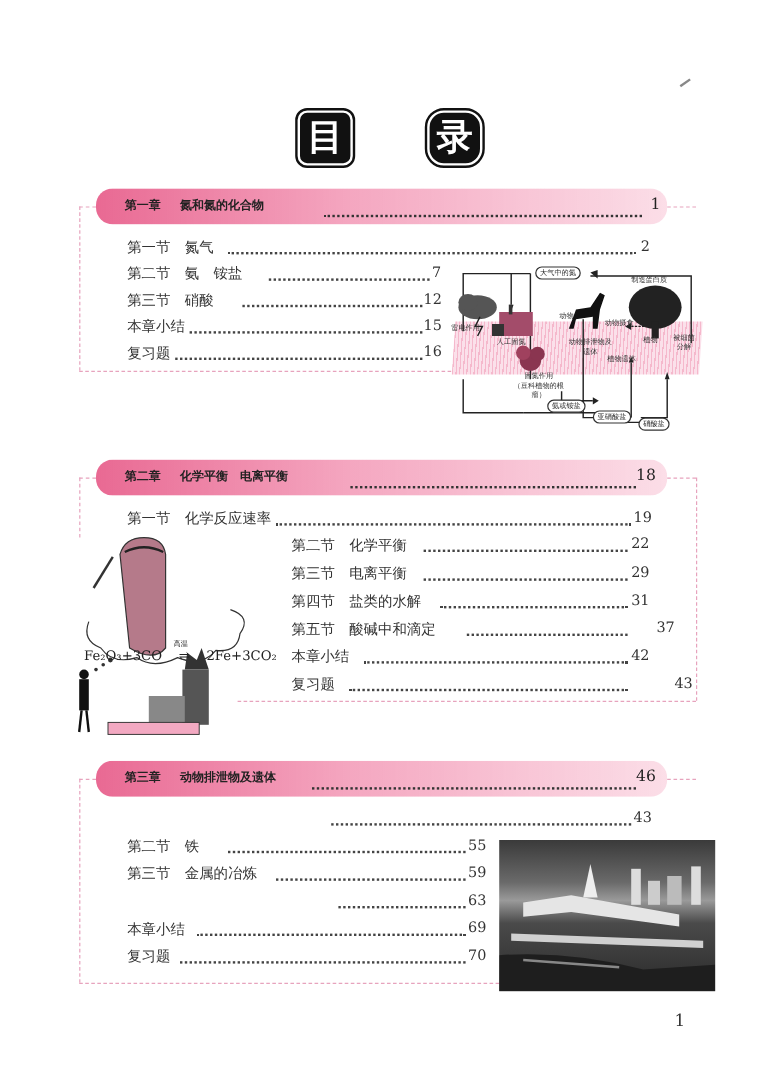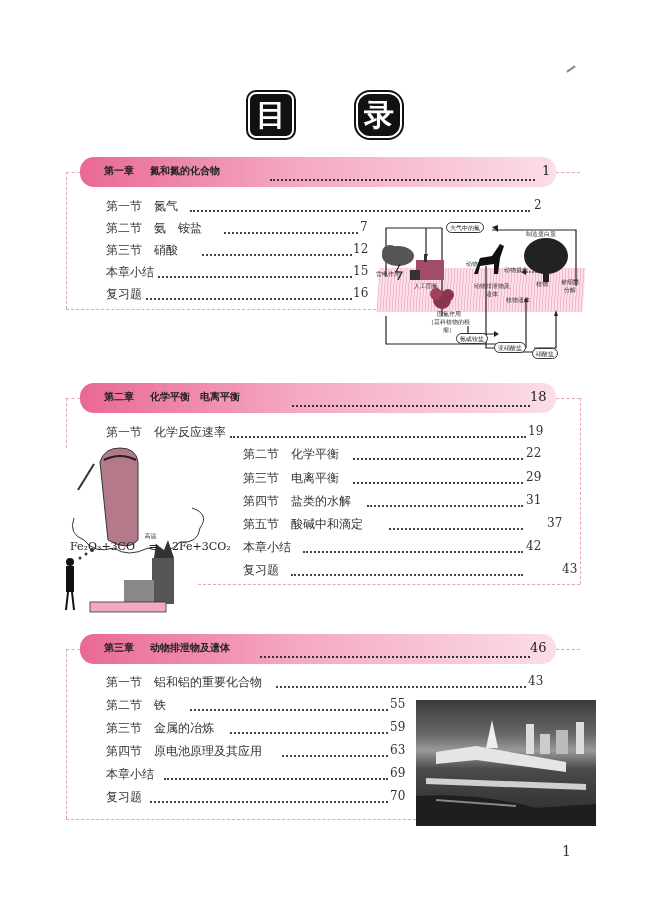--- a/index.html
+++ b/index.html
@@ -242,36 +242,34 @@
 
   <div class="ch-banner fade" style="top:2px;">
     <div class="ch-title">
       <span>第三章</span><span class="gap"></span><span>动物排泄物及遗体</span>
     </div>
     <div class="ch-dots" style="left:180px; width:270px;"></div>
     <div class="ch-page" style="left:450px;">46</div>
   </div>
 
   <div class="row" style="left:40px; top:42px; width:440px;">
-    <span class="lbl"><span>第一节</span>　<span>铝和铝的重要化合物</span></span>
     <span class="dots" style="left:170px; width:250px;"></span>
     <span class="pg" style="left:422px;">43</span>
   </div>
   <div class="row" style="left:40px; top:65px; width:300px;">
     <span class="lbl"><span>第二节</span>　<span>铁</span></span>
     <span class="dots" style="left:84px; width:198px;"></span>
     <span class="pg" style="left:284px;">55</span>
   </div>
   <div class="row" style="left:40px; top:88px; width:300px;">
     <span class="lbl"><span>第三节</span>　<span>金属的冶炼</span></span>
     <span class="dots" style="left:124px; width:158px;"></span>
     <span class="pg" style="left:284px;">59</span>
   </div>
   <div class="row" style="left:40px; top:111px; width:300px;">
-    <span class="lbl"><span>第四节</span>　<span>原电池原理及其应用</span></span>
     <span class="dots" style="left:176px; width:106px;"></span>
     <span class="pg" style="left:284px;">63</span>
   </div>
   <div class="row" style="left:40px; top:134px; width:300px;">
     <span class="lbl">本章小结</span>
     <span class="dots" style="left:58px; width:224px;"></span>
     <span class="pg" style="left:284px;">69</span>
   </div>
   <div class="row" style="left:40px; top:157px; width:300px;">
     <span class="lbl">复习题</span>

